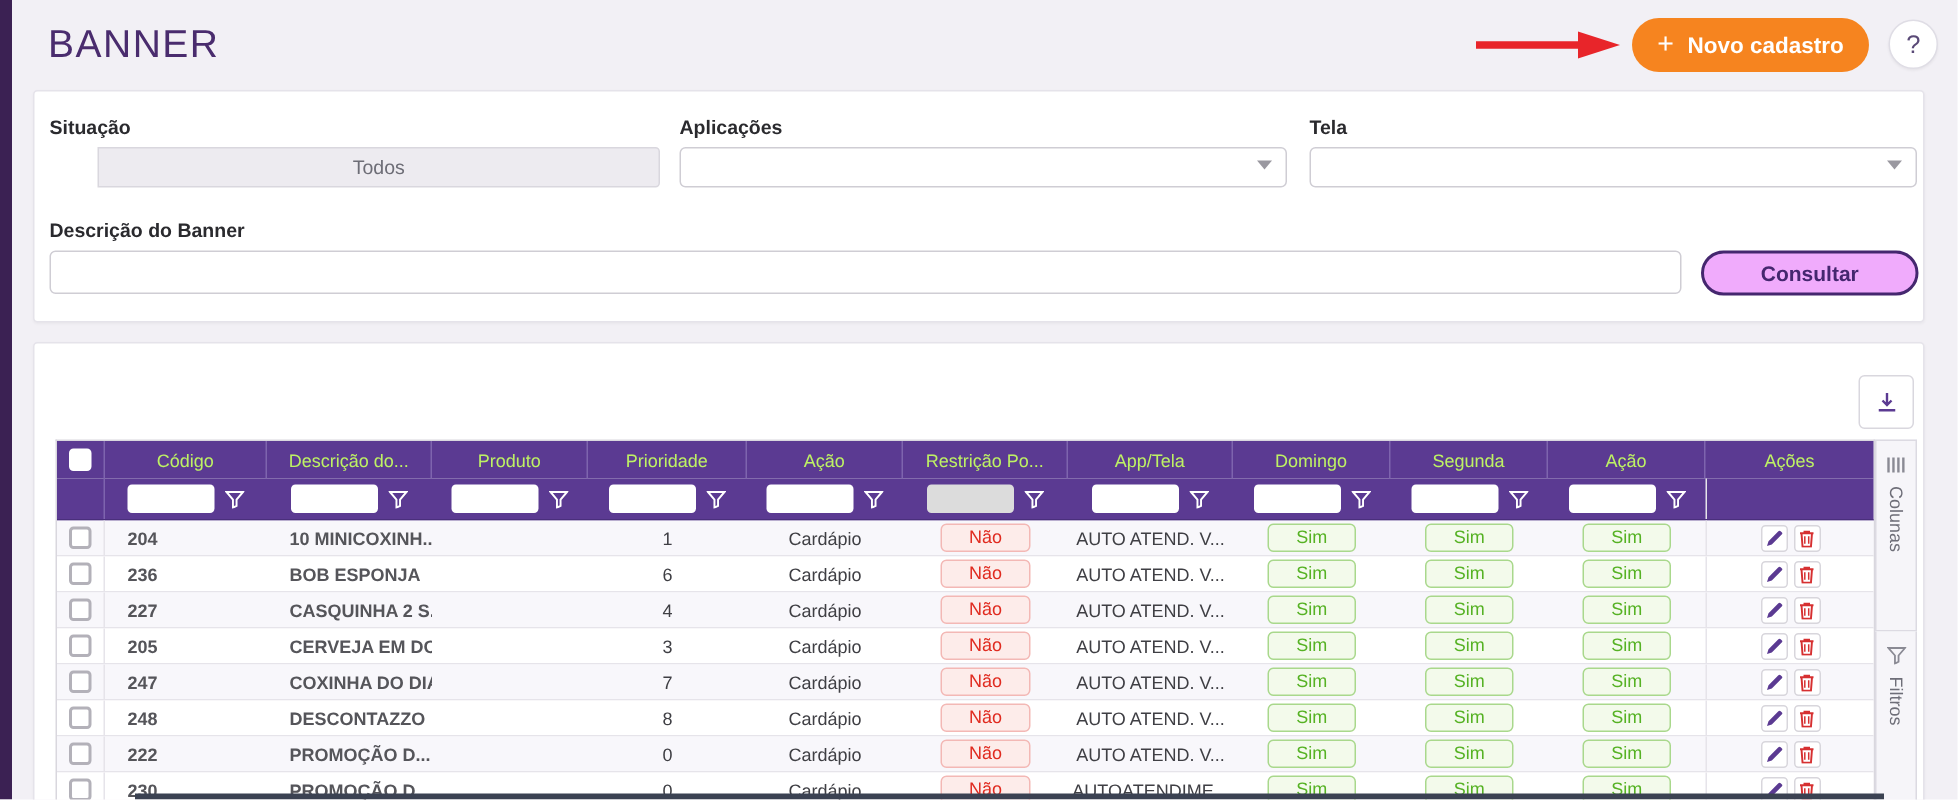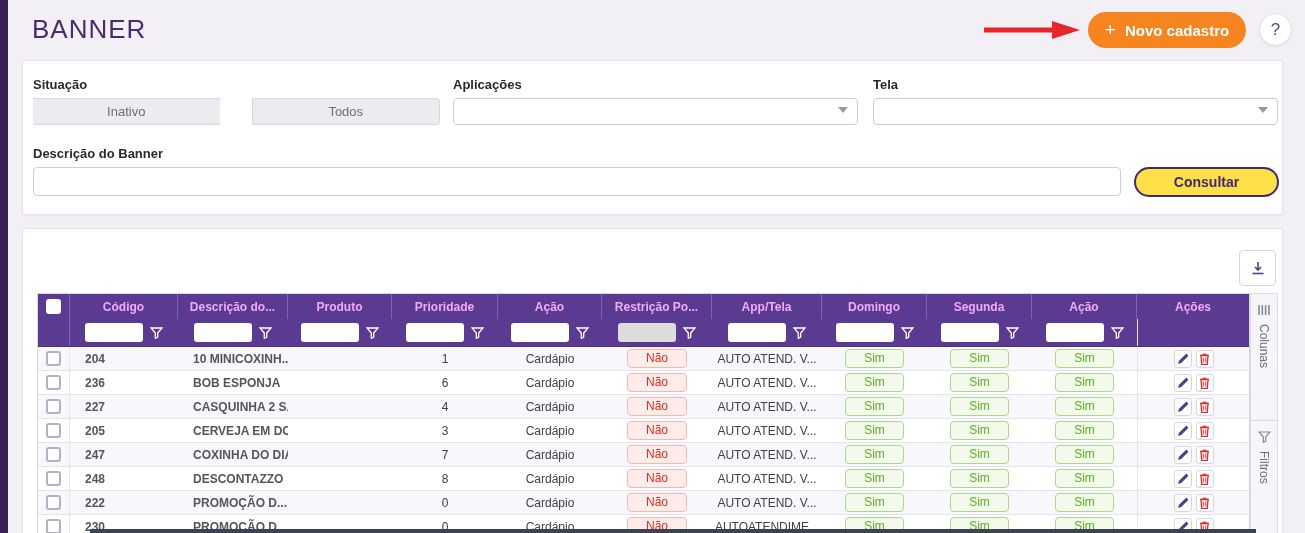--- a/index.html
+++ b/index.html
@@ -27,29 +27,29 @@
   .seg { flex:1; display:flex; align-items:center; justify-content:center; font-size:13px; cursor:pointer; background:#edebf0; border:1px solid #d9d7de; color:#6d6d76; }
   .seg.mid { border-left:none; border-right:none; }
   .seg.last { border-radius:0 3px 3px 0;margin-left:32px; }
   .seg.active { background:#3d2253; color:#fff; font-weight:bold; border:none; border-radius:4px 0 0 4px; }
 
   .select { position:absolute; height:27px; background:#fff; border:1px solid #cfcdd4; border-radius:4px; cursor:pointer; }
   .select .caret { position:absolute; right:9px; top:8px; width:0; height:0; border-left:5px solid transparent; border-right:5px solid transparent; border-top:6px solid #9a98a0; }
 
   .text-input { position:absolute; height:29px; background:#fff; border:1px solid #cfcdd4; border-radius:4px; font-size:13px; padding:0 8px; font-family:inherit; color:#333; }
 
-  .btn-consultar { position:absolute; left:1111px; top:106px; width:145px; height:30px; background:#fde047; border:2px solid #45276f; border-radius:16px; color:#45276f; font-weight:bold; font-size:14px; cursor:pointer; font-family:inherit; }
+  .btn-consultar { position:absolute; left:1111px; top:106px; width:145px; height:30px; background:#f0abfc; border:2px solid #45276f; border-radius:16px; color:#45276f; font-weight:bold; font-size:14px; cursor:pointer; font-family:inherit; }
 
   .btn-download { position:absolute; left:1216px; top:21px; width:37px; height:36px; background:#fff; border:1px solid #d9d7de; border-radius:4px; cursor:pointer; display:flex; align-items:center; justify-content:center; }
 
   .grid { position:absolute; left:14px; top:64px; width:1213px; border:1px solid #d9d7de; border-bottom:none; font-size:12px; }
   .hrow, .frow, .trow { display:flex; }
   .hrow { background:#5b3a92; height:25px; }
   .frow { background:#5b3a92; height:28px; border-bottom:1px solid #4a2f7c; }
-  .hcell { display:flex; align-items:center; justify-content:center; color:#f0abfc; font-weight:bold; font-size:12px; border-right:1px solid #7e64ae; }
+  .hcell { display:flex; align-items:center; justify-content:center; color:#bef264; font-weight:normal; font-size:12px; border-right:1px solid #7e64ae; }
   .hcell.nob { border-right:none; }
   .fcell { display:flex; align-items:center; justify-content:center; gap:7px; }
   .f-input { width:58px; height:19px; background:#fff; border-radius:3px; border:none; }
   .f-input.disabled { background:#dcdcdc; }
 
   .trow { height:24px; border-bottom:1px solid #e6e4ea; background:#fff; }
   .trow:nth-child(odd) { background:#f8f7fb; }
   .cell { display:flex; align-items:center; justify-content:center; color:#3f3f44; overflow:hidden; white-space:nowrap; }
   .cell.al { justify-content:flex-start; padding-left:15px; color:#55555a;font-weight:bold; }
   .c0{width:32px;} .c1{width:108px;} .c2{width:110px;} .c3{width:104px;} .c4{width:106px;}
@@ -95,21 +95,20 @@
   <span>Novo cadastro</span>
 </button>
 
 <button class="btn-help">
   <span>?</span>
 </button>
 
 <div class="card filter-card">
   <div class="flabel" style="left:10px; top:16px;">Situação</div>
   <div class="segmented">
-    <div class="seg mid">Inativo</div>
     <div class="seg last">Todos</div>
   </div>
 
   <div class="flabel" style="left:430px; top:16px;">Aplicações</div>
   <div class="select" style="left:430px; top:37px; width:405px;">
     <span></span>
     <span class="caret"></span>
   </div>
 
   <div class="flabel" style="left:850px; top:16px;">Tela</div>

